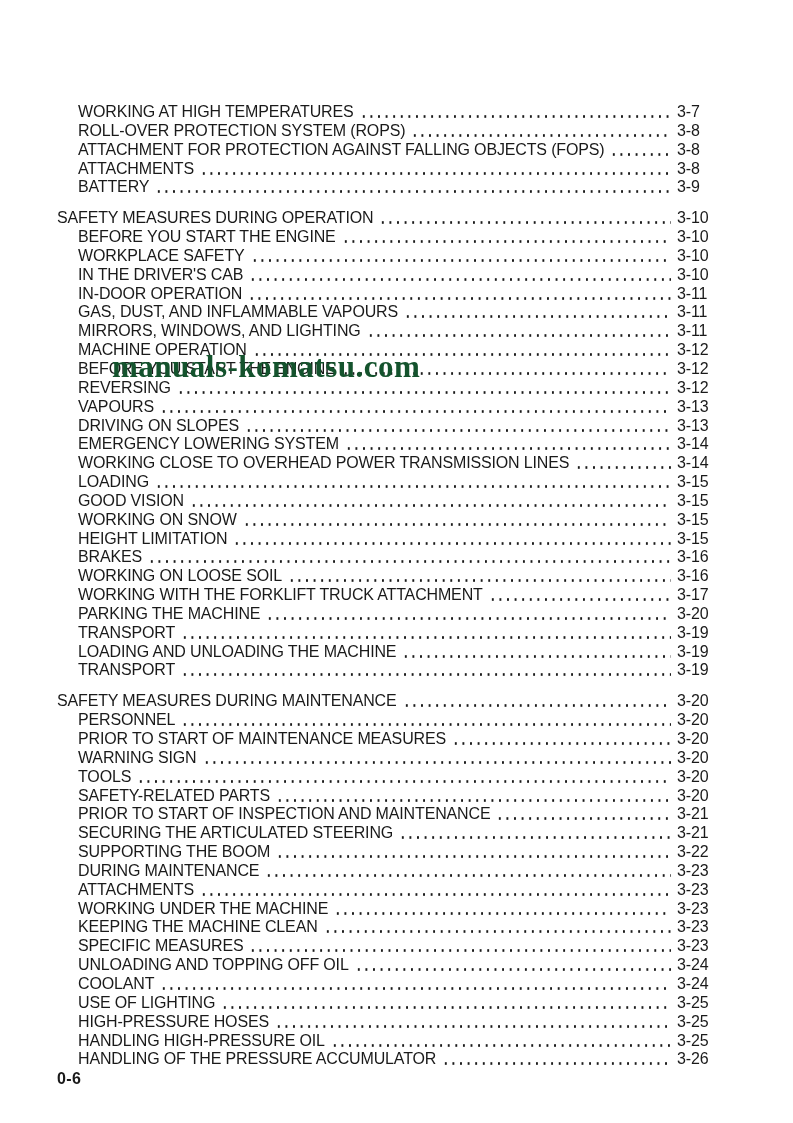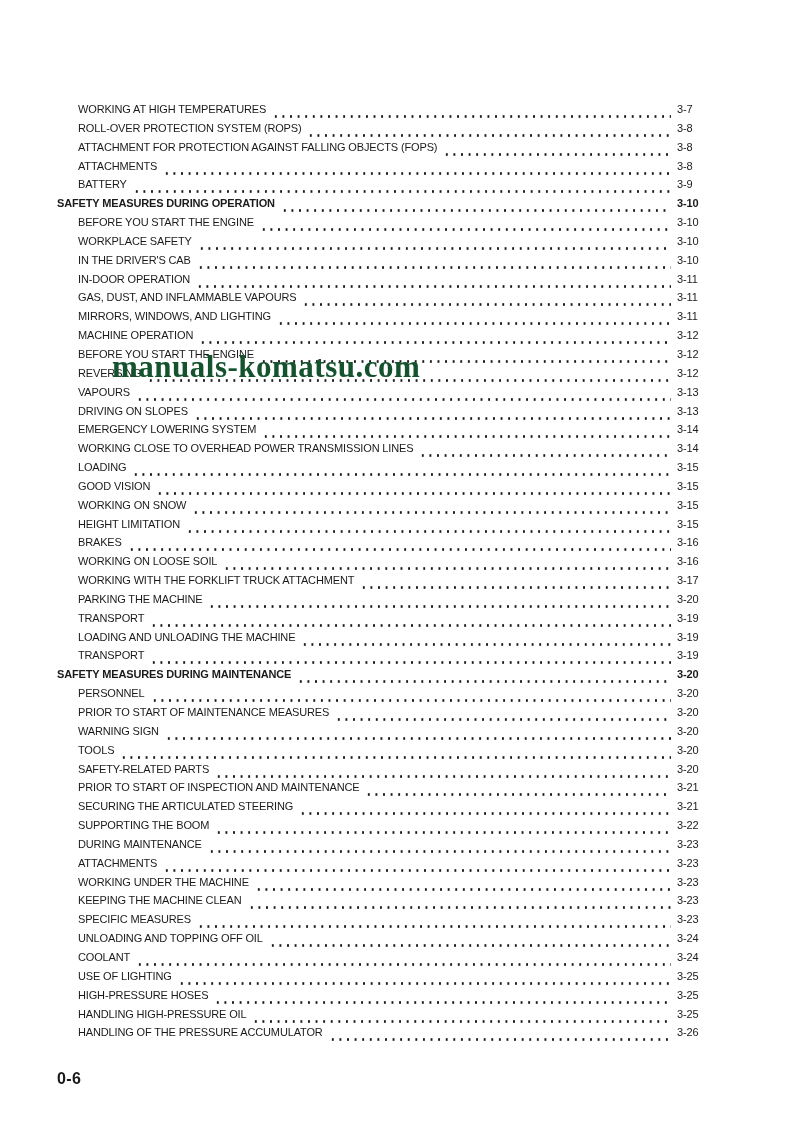--- a/index.html
+++ b/index.html
@@ -14,26 +14,26 @@
   }
   .toc {
     position:absolute;
     left:57px; top:103px;
     width:658px;
   }
   .toc-row {
     display:flex;
     align-items:baseline;
     height:18.85px;
-    font-size:11px;
+    font-size:16px;
     letter-spacing:-0.15px;
     white-space:nowrap;
   }
   .toc-row.item  { padding-left:21px; }
-  .toc-row.section { font-weight:bold; }
+  .toc-row.section { font-weight:normal;margin-top:12px; }
   .toc-label { flex:0 0 auto; }
   .toc-leader {
     flex:1 1 auto;
     align-self:stretch;
     margin:0 6px 0 6px;
     background-image: radial-gradient(circle, #1a1a1a 1.05px, rgba(0,0,0,0) 1.35px);
     background-size: 7.6px 3px;
     background-position: 0 12px;
     background-repeat: repeat-x;
   }

